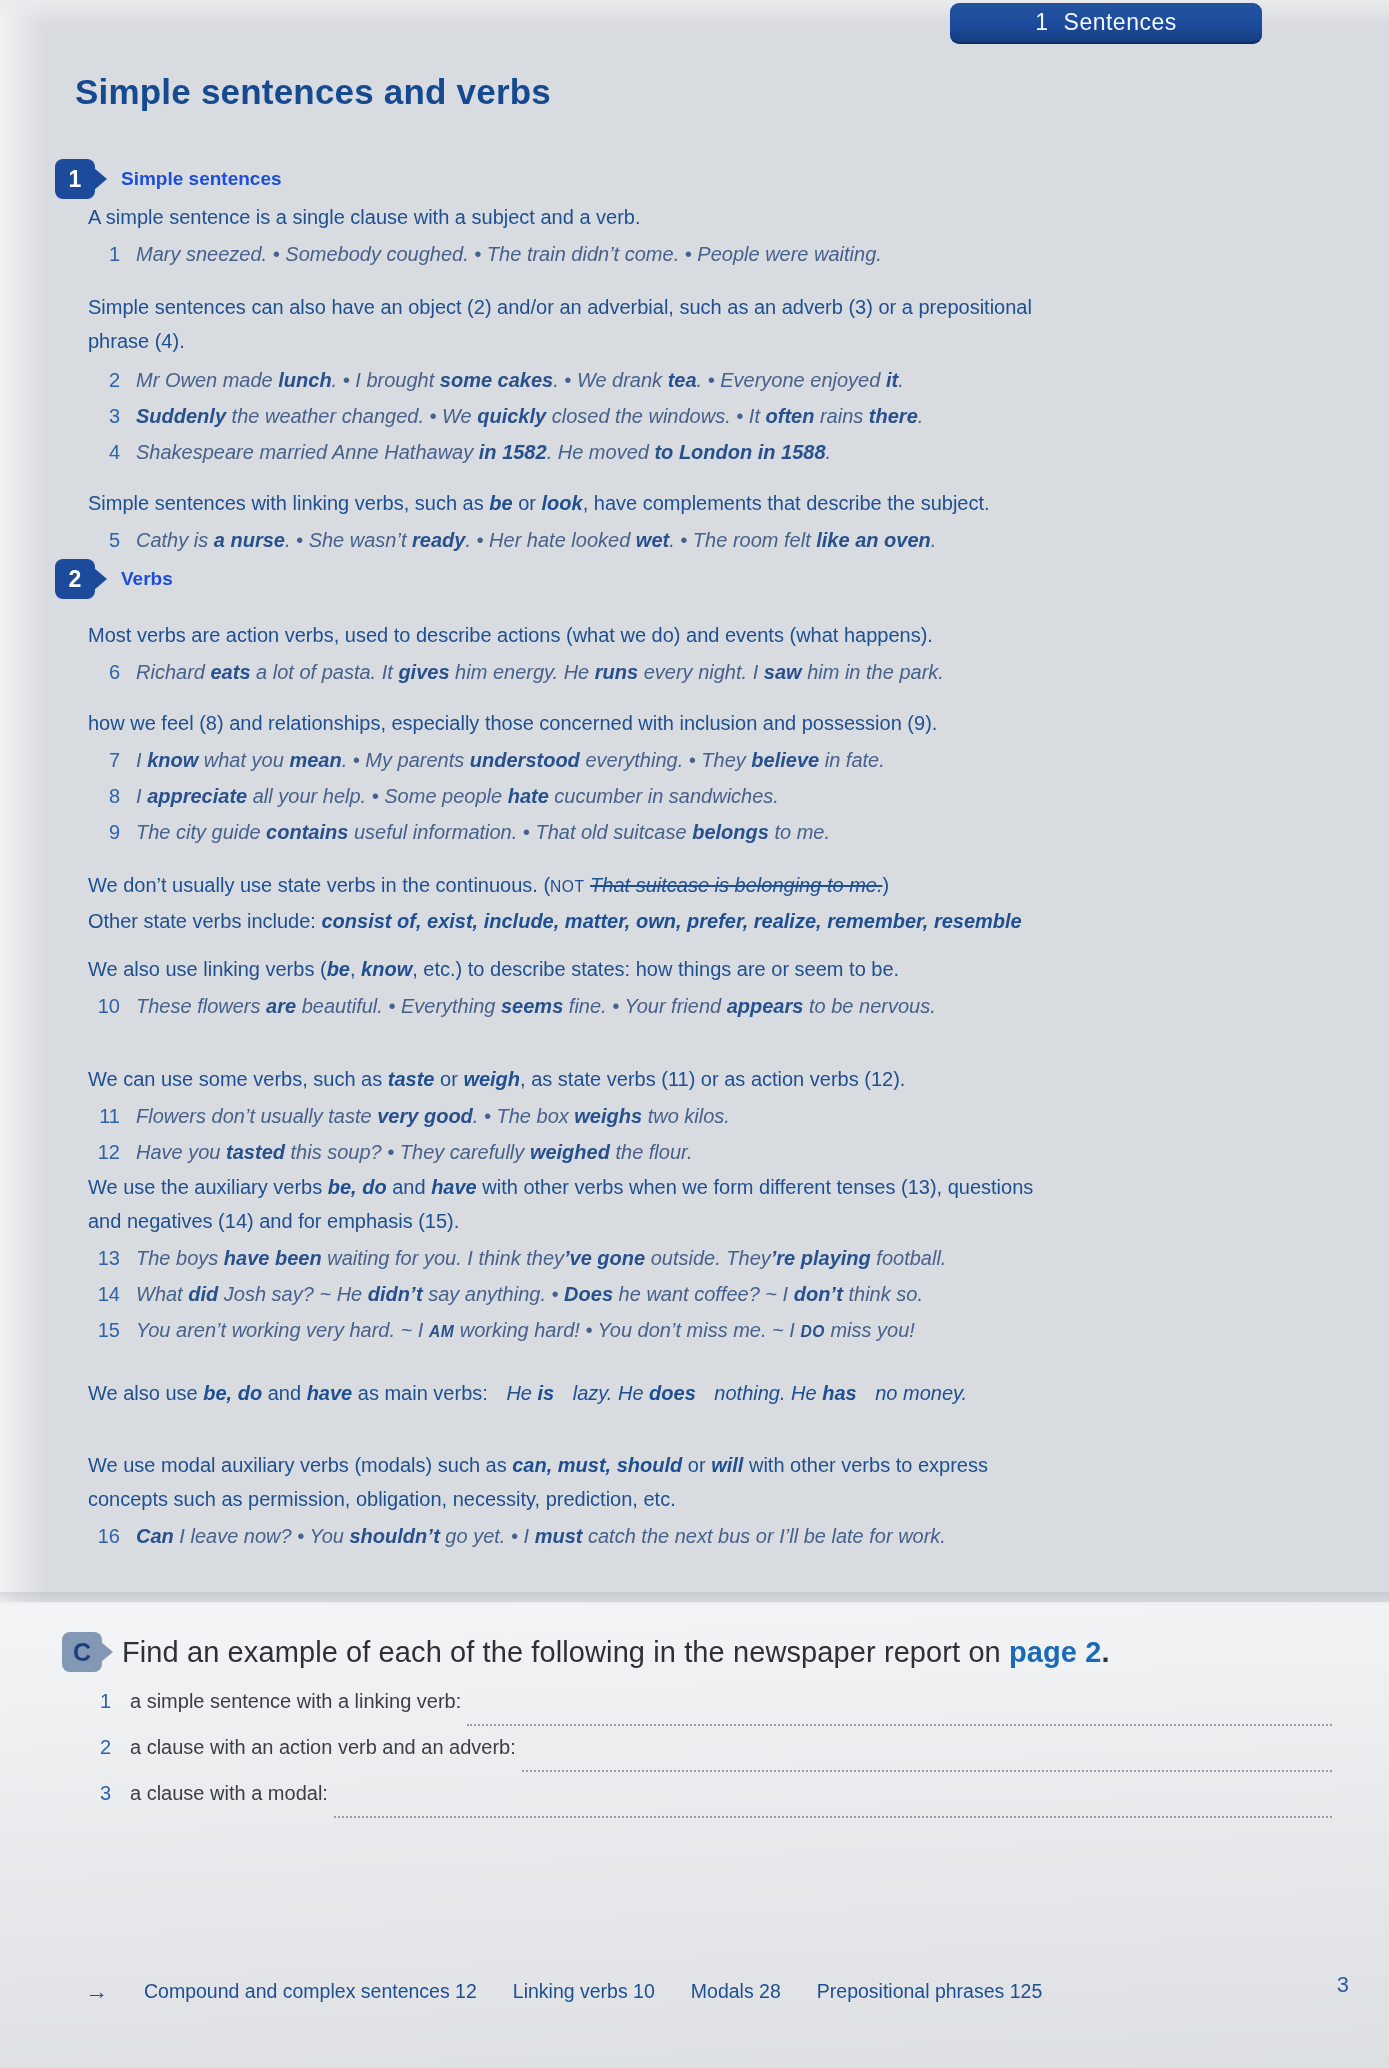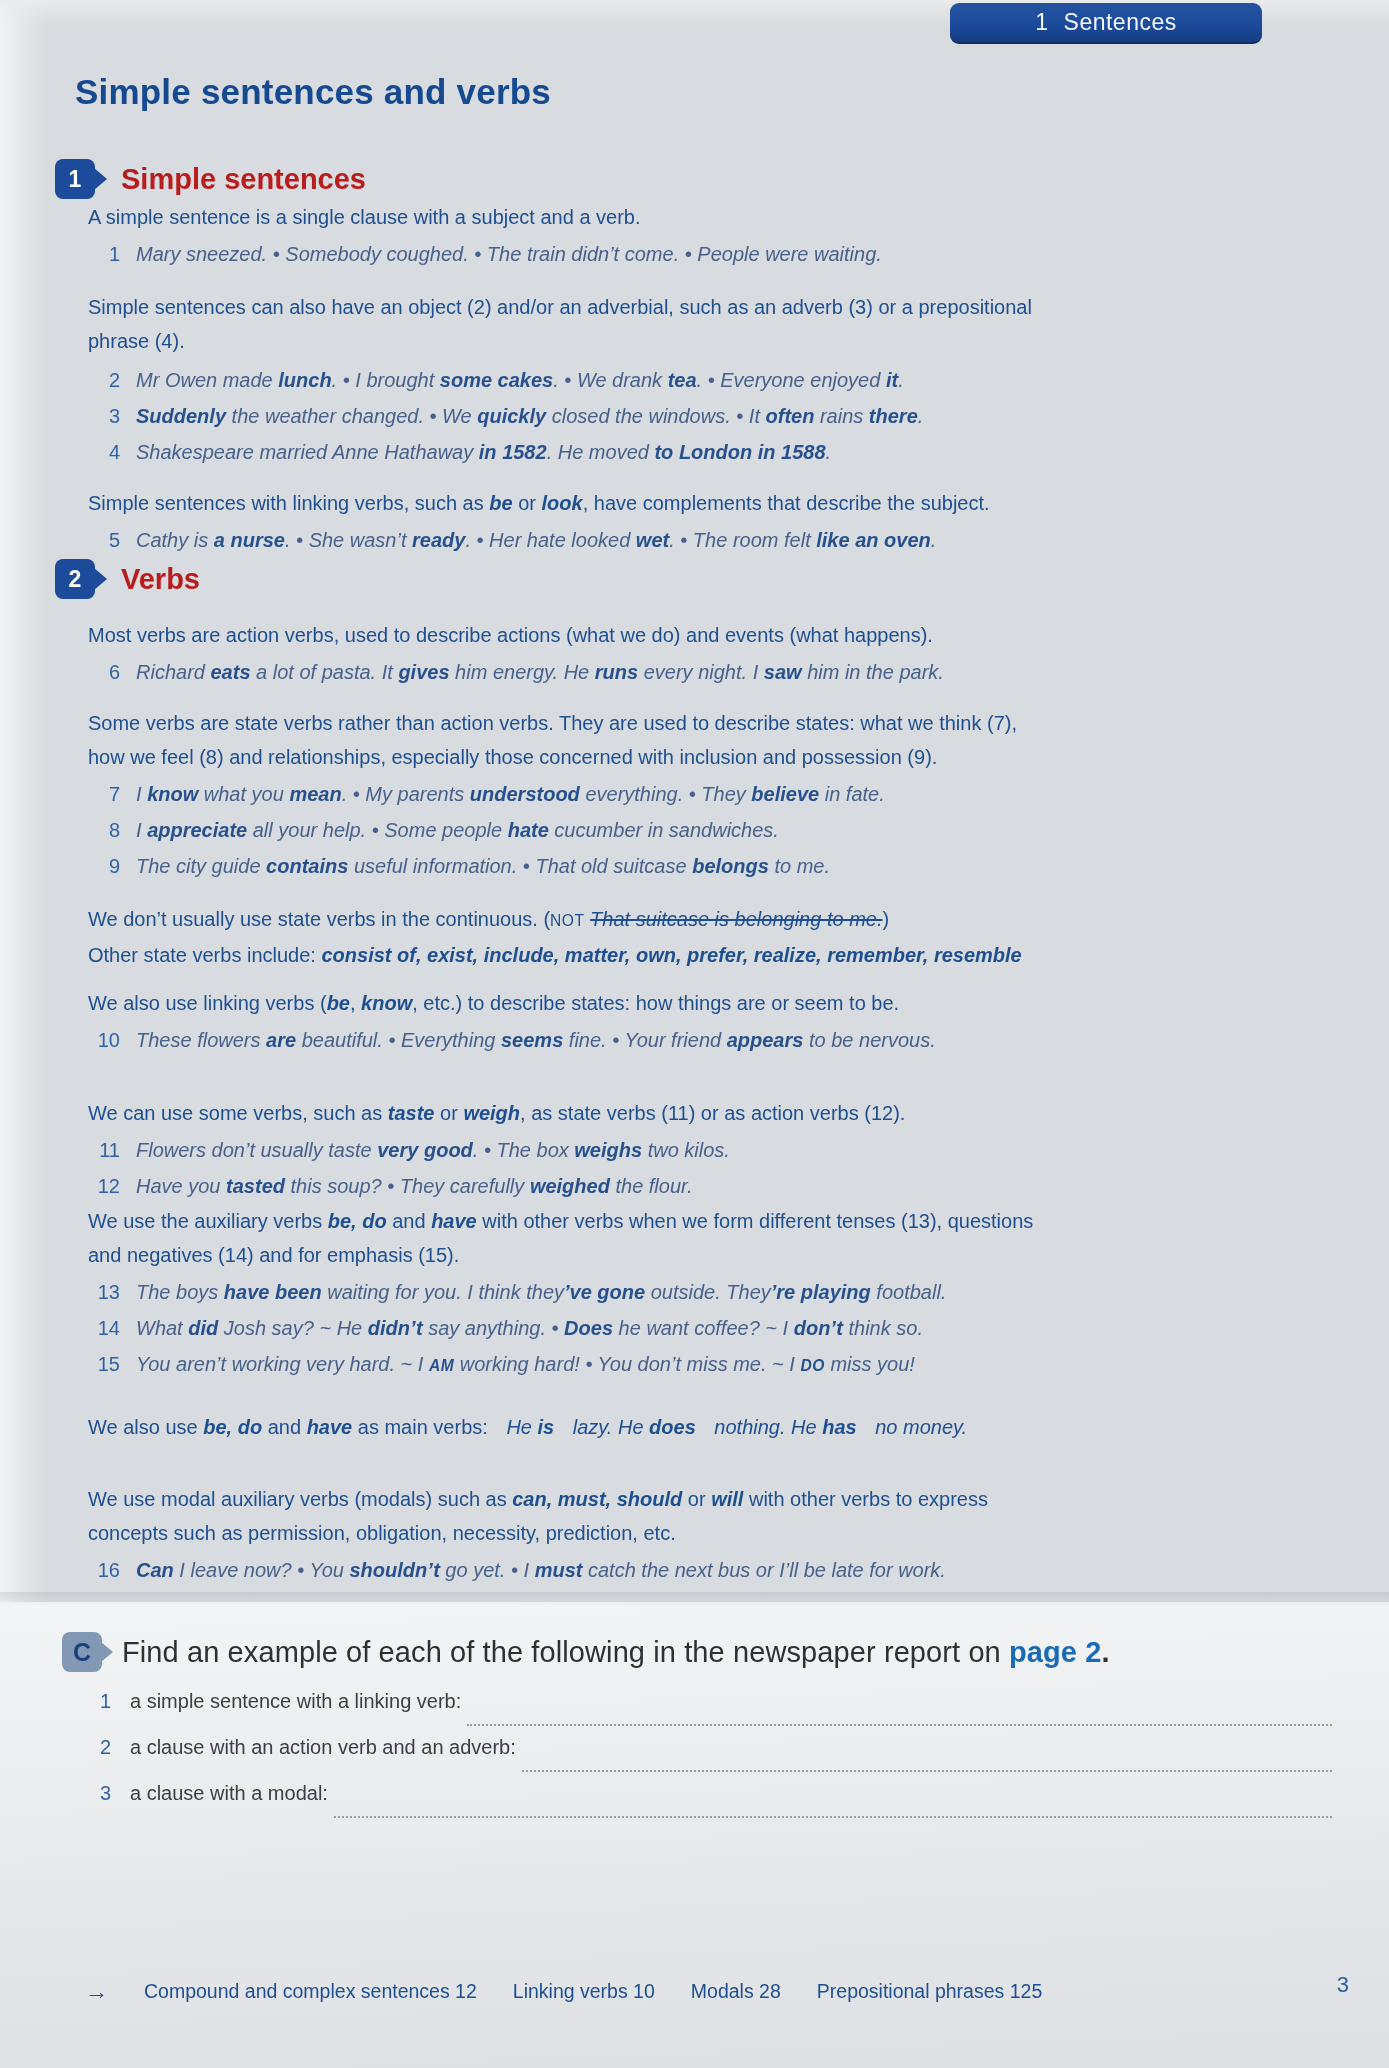--- a/index.html
+++ b/index.html
@@ -53,21 +53,21 @@
   .sec-marker{
     position:relative;width:40px;height:40px;background:var(--blue-badge);
     border-radius:8px;display:flex;align-items:center;justify-content:center;
     color:#fff;font-size:23px;font-weight:bold;flex:0 0 40px;
   }
   .sec-marker::after{
     content:"";position:absolute;right:-12px;top:50%;transform:translateY(-50%);
     border-top:11px solid transparent;border-bottom:11px solid transparent;
     border-left:13px solid var(--blue-badge);
   }
-  .sec-heading{font-size:29px;font-weight:bold;color:#b91c1c;}
+  .sec-heading{font-size:19px;font-weight:bold;color:#1d4ed8;}
 
   .para{font-size:20px;line-height:34px;color:var(--blue-body);}
   .pline{display:block;}
 
   .example{display:flex;font-size:20px;line-height:36px;}
   .ex-num{flex:0 0 32px;text-align:right;margin-right:16px;color:var(--ex-num);font-style:normal;}
   .ex-text{font-style:italic;color:var(--ex-text);}
   .example .seg-b,.example .seg-scb{color:var(--ex-bold);}
 
   
@@ -178,21 +178,20 @@
 
     <p class="para mt18">
       <span class="pline"><span class="seg-n">Most verbs are action verbs, used to describe actions (what we do) and events (what happens).</span></span>
     </p>
     <div class="example mt2">
       <span class="ex-num">6</span>
       <span class="ex-text"><span class="seg-n">Richard </span><span class="seg-b">eats</span><span class="seg-n"> a lot of pasta. It </span><span class="seg-b">gives</span><span class="seg-n"> him energy. He </span><span class="seg-b">runs</span><span class="seg-n"> every night. I </span><span class="seg-b">saw</span><span class="seg-n"> him in the park.</span></span>
     </div>
 
     <p class="para mt16">
-      <span class="pline"><span class="seg-n">Some verbs are state verbs rather than action verbs. They are used to describe states: what we think (7),</span></span>
       <span class="pline"><span class="seg-n">how we feel (8) and relationships, especially those concerned with inclusion and possession (9).</span></span>
     </p>
     <div class="example mt2">
       <span class="ex-num">7</span>
       <span class="ex-text"><span class="seg-n">I </span><span class="seg-b">know</span><span class="seg-n"> what you </span><span class="seg-b">mean</span><span class="seg-n">. • My parents </span><span class="seg-b">understood</span><span class="seg-n"> everything. • They </span><span class="seg-b">believe</span><span class="seg-n"> in fate.</span></span>
     </div>
     <div class="example">
       <span class="ex-num">8</span>
       <span class="ex-text"><span class="seg-n">I </span><span class="seg-b">appreciate</span><span class="seg-n"> all your help. • Some people </span><span class="seg-b">hate</span><span class="seg-n"> cucumber in sandwiches.</span></span>
     </div>

